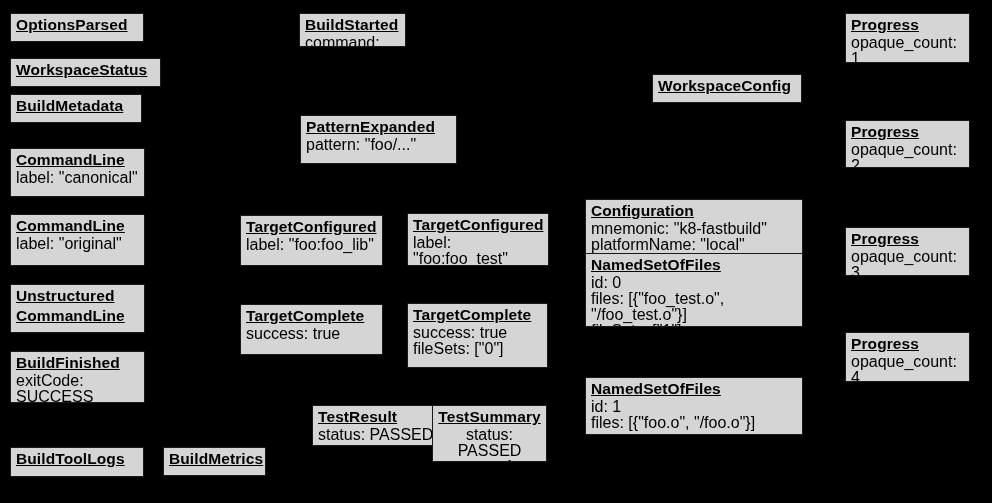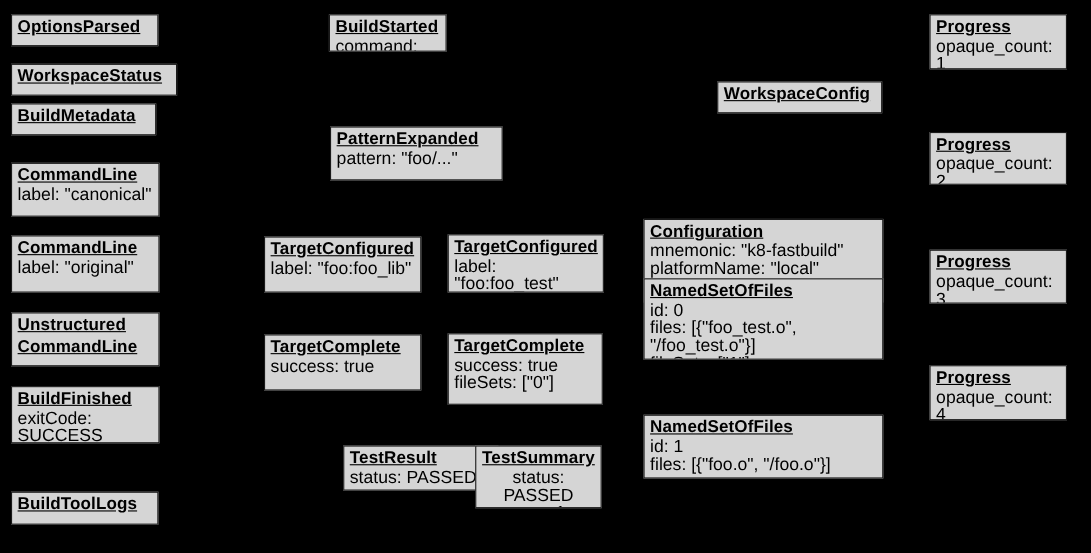--- a/index.html
+++ b/index.html
@@ -62,20 +62,23 @@
     <div class="node" style="left: 10px; top: 284px; width: 135px; height: 49px;">
       <div class="node-title">Unstructured
 CommandLine</div>
     </div>
     <div class="node" style="left: 10px; top: 351px; width: 135px; height: 52px;">
       <div class="node-title">BuildFinished</div>
       <div class="node-body">exitCode: SUCCESS</div>
     </div>
     <div class="node" style="left: 10px; top: 447px; width: 134px; height: 30px;">
       <div class="node-title">BuildToolLogs</div>
+    </div>
+    <div class="node" style="left: 163px; top: 447px; width: 103px; height: 29px;">
+      <div class="node-title">BuildMetrics</div>
     </div>
     <div class="node" style="left: 299px; top: 13px; width: 107px; height: 34px;">
       <div class="node-title">BuildStarted</div>
       <div class="node-body">command: test</div>
     </div>
     <div class="node" style="left: 300px; top: 115px; width: 157px; height: 49px;">
       <div class="node-title">PatternExpanded</div>
       <div class="node-body">pattern: "foo/..."</div>
     </div>
     <div class="node" style="left: 240px; top: 215px; width: 143px; height: 51px;">

